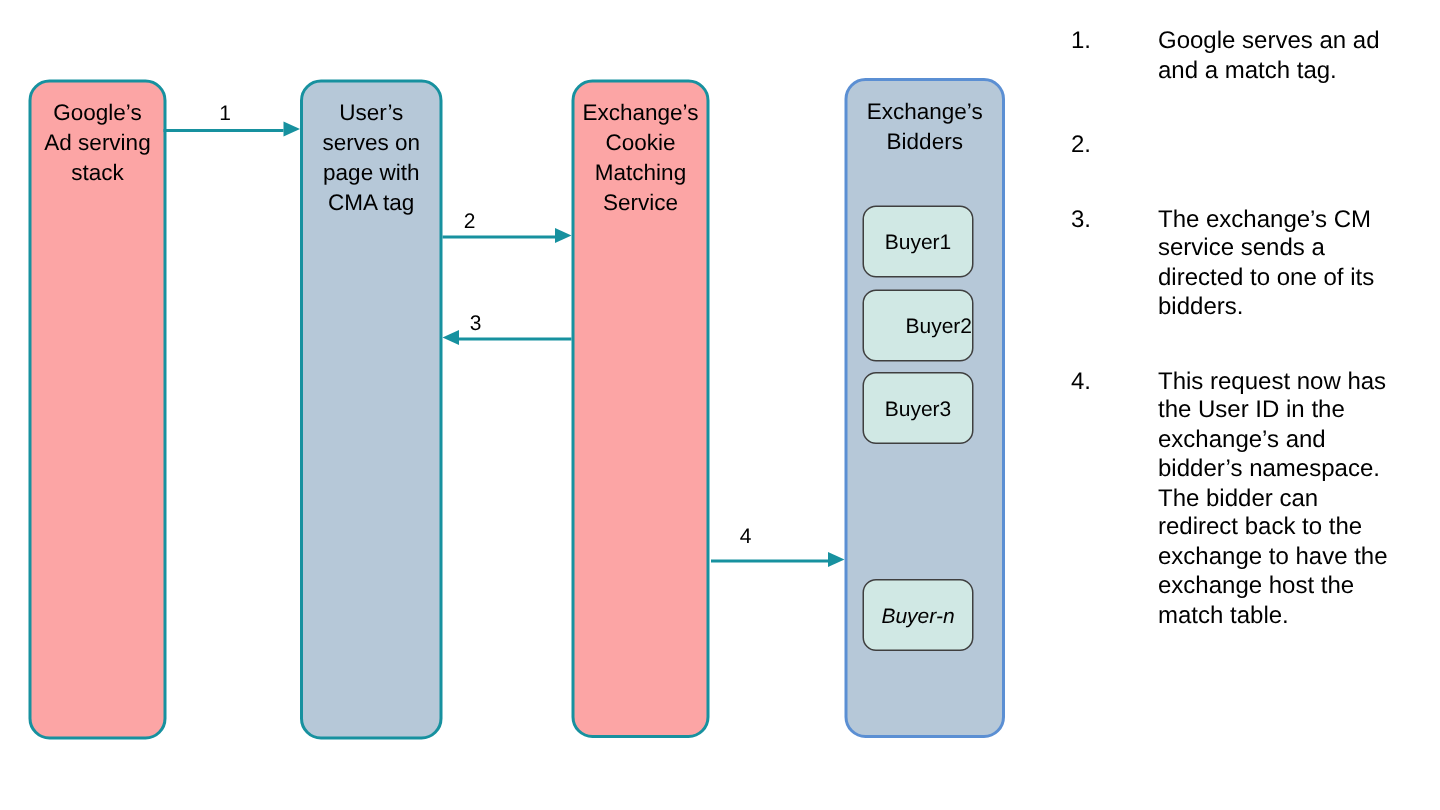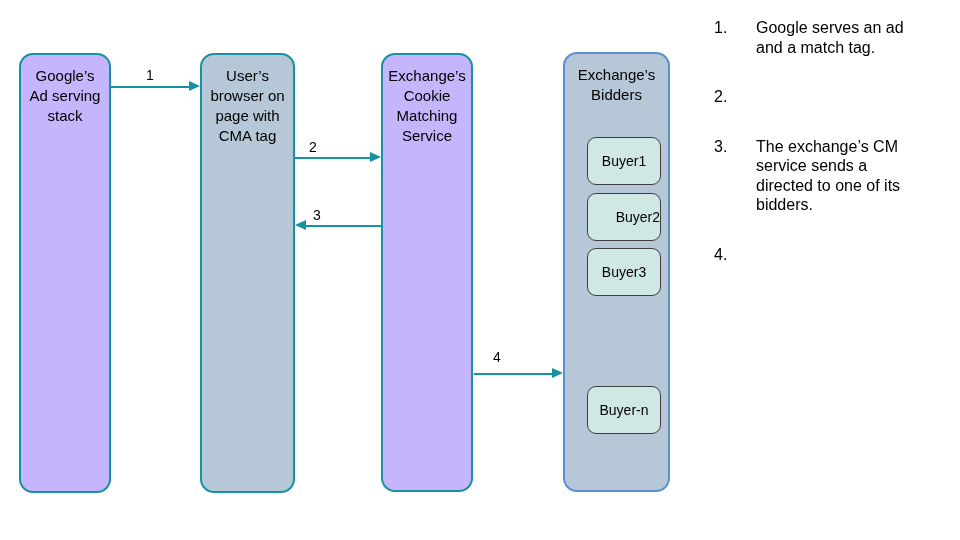--- a/index.html
+++ b/index.html
@@ -7,21 +7,21 @@
   body { font-family: "Liberation Sans", sans-serif; color: #000; position: relative; }
 
   .canvas { position: absolute; left: 0; top: 0; width: 960px; height: 540px; }
 
   
   .node {
     position: absolute;
     border-radius: 14px;
     border: 2px solid #17919f;
   }
-  .node-green { background: #c4b5fd; }
+  .node-green { background: #fca5a5; }
   .node-blue  { background: #b6c8d8; }
   .node-blue-border { border-color: #5b8fd3; }
 
   .node-label {
     display: block;
     padding-top: 11px;
     text-align: center;
     font-size: 15px;
     line-height: 20px;
     white-space: pre-line;
@@ -38,26 +38,25 @@
     left: 10px;
     width: 74px;
     height: 48px;
     background: #d0e8e4;
     border: 1px solid #3f3f3f;
     border-radius: 9px;
     display: flex;
     align-items: center;
     justify-content: center;
     font-size: 14px;
-    margin-left: 12px;
   }
   #buyer-1 { top: 83px; }
   #buyer-2 { top: 139px; justify-content: flex-end; }
   #buyer-3 { top: 194px; }
-  #buyer-n { top: 332px; }
+  #buyer-n { top: 332px; font-style: italic; }
 
   
   .arrow {
     position: absolute;
     height: 2px;
     background: #17919f;
   }
   .arrow-right::after {
     content: "";
     position: absolute;
@@ -108,36 +107,37 @@
     font-size: 16px;
     line-height: 19.5px;
   }
   .step-num {
     width: 42px;
     flex-shrink: 0;
   }
   .step-text {
     white-space: pre-line;
     width: 194px;
+    margin-left: 16px;
   }
 </style>
 </head>
 <body>
 
 <div class="canvas">
 
   <div class="node node-green" id="node-google">
     <span class="node-label">Google’s
 Ad serving
 stack</span>
   </div>
 
   <div class="node node-blue" id="node-browser">
     <span class="node-label">User’s
-browser on
+serves on
 page with
 CMA tag</span>
   </div>
 
   <div class="node node-green" id="node-cm">
     <span class="node-label">Exchange’s
 Cookie
 Matching
 Service</span>
   </div>
@@ -180,16 +180,25 @@
     </div>
     <div class="step">
       <span class="step-num">3.</span>
       <span class="step-text">The exchange’s CM
 service sends a
 directed to one of its
 bidders.</span>
     </div>
     <div class="step">
       <span class="step-num">4.</span>
+      <span class="step-text">This request now has
+the User ID in the
+exchange’s and
+bidder’s namespace.
+The bidder can
+redirect back to the
+exchange to have the
+exchange host the
+match table.</span>
     </div>
   </div>
 
 </div>
 
 </body></html>

